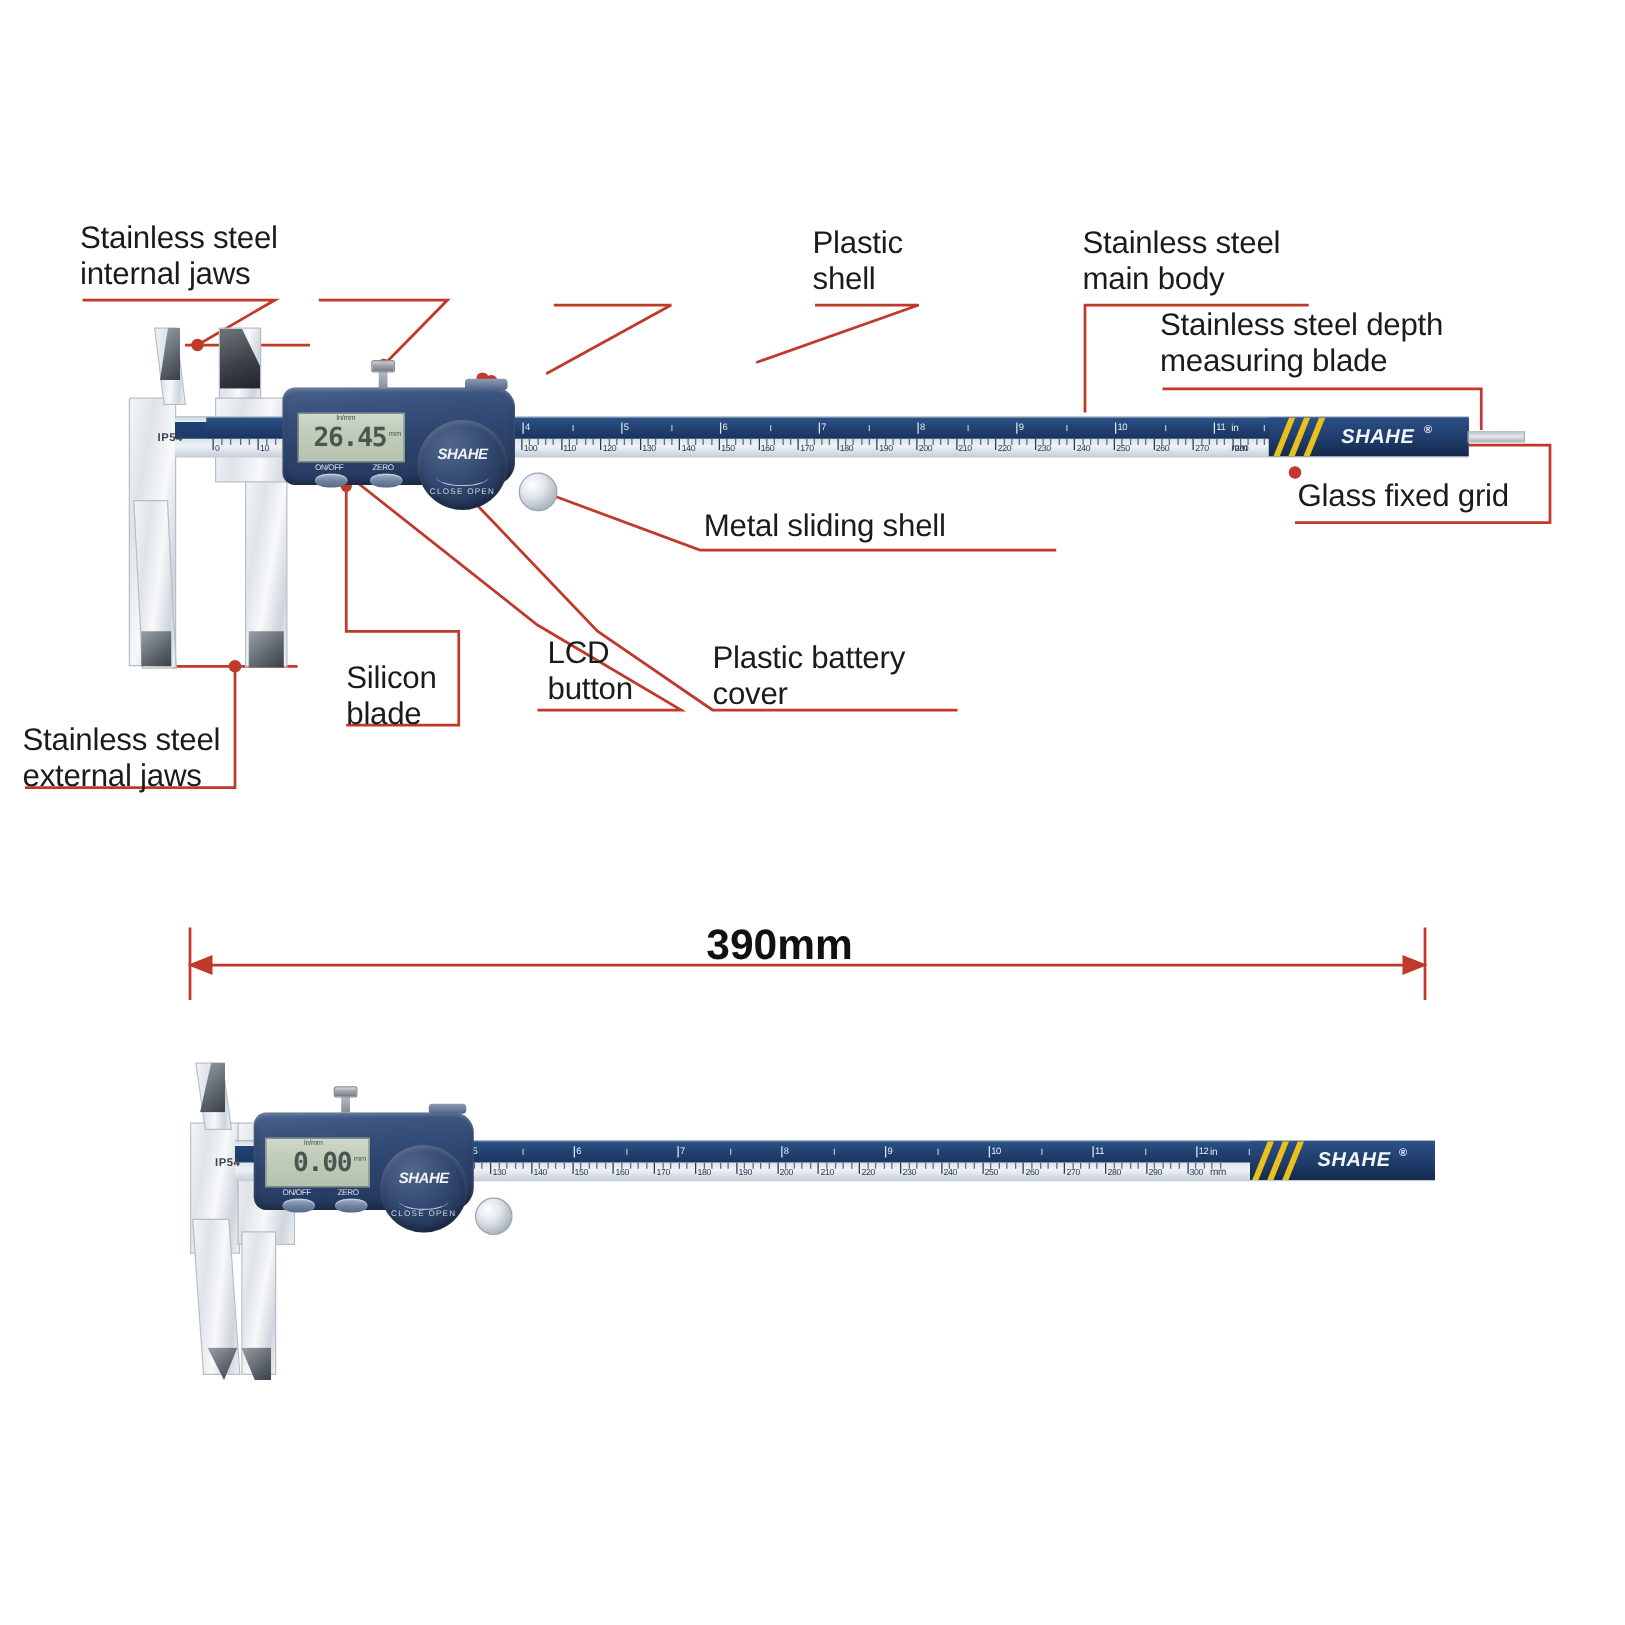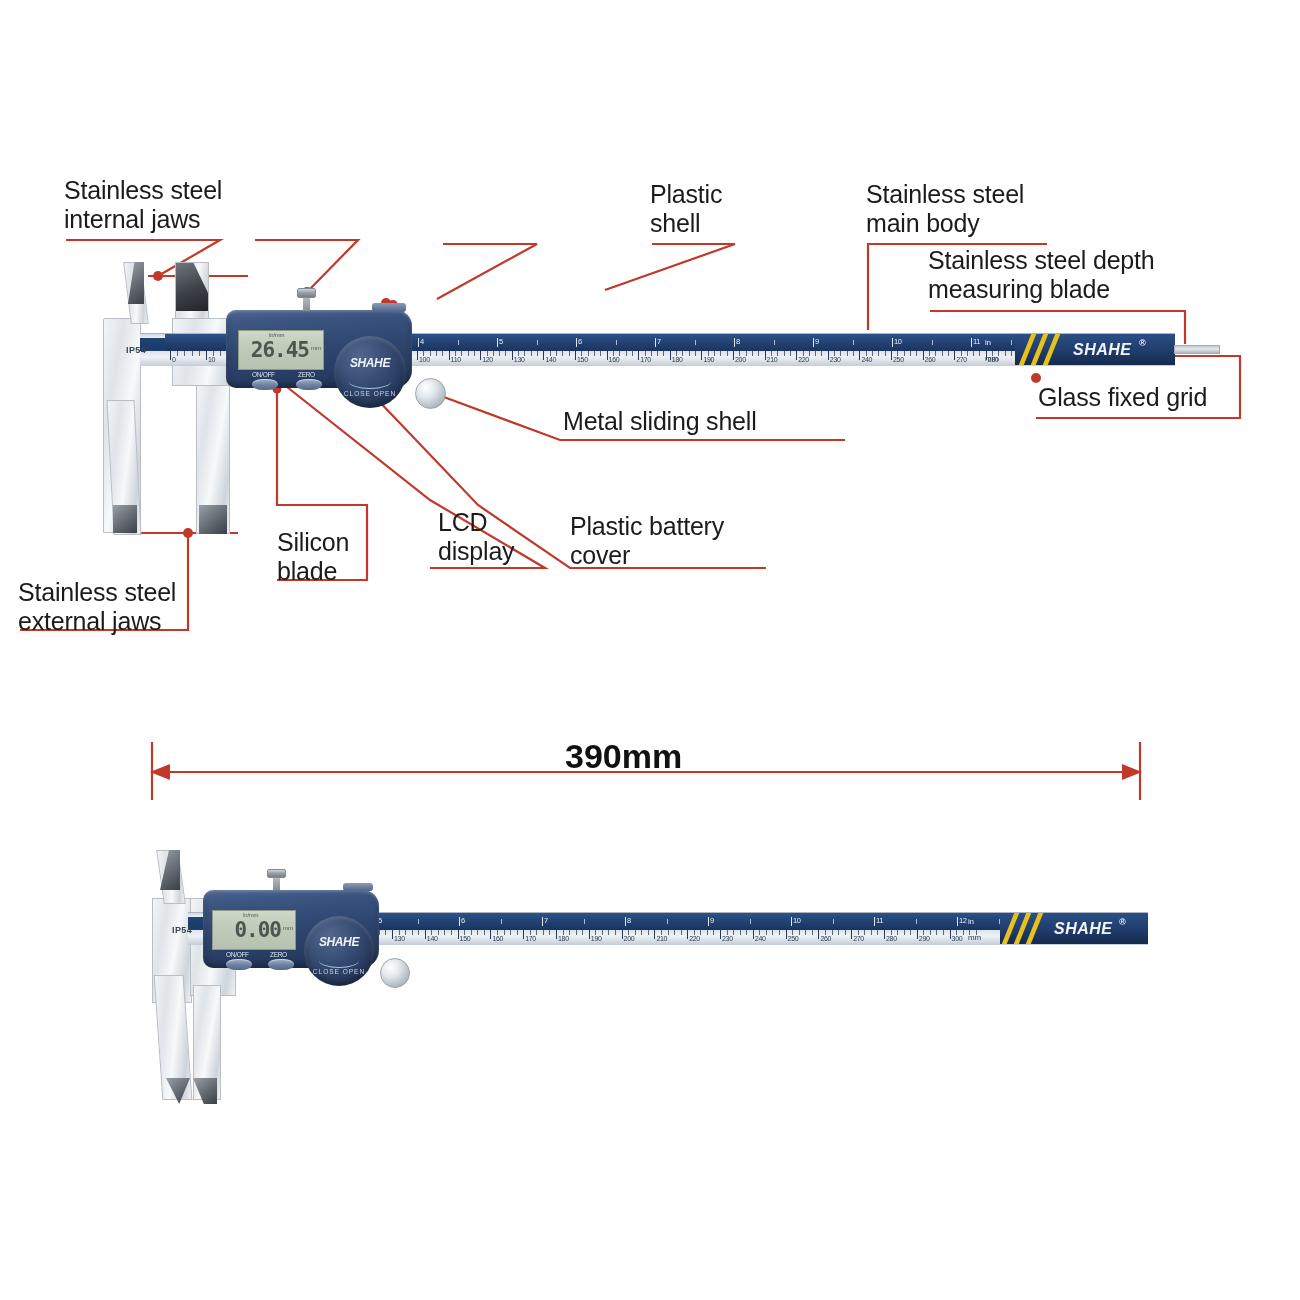--- a/index.html
+++ b/index.html
@@ -338,21 +338,21 @@
 main body</div>
   <div class="label" style="left:928px; top:246px;">Stainless steel depth
 measuring blade</div>
   <div class="label" style="left:1038px; top:383px;">Glass fixed grid</div>
   <div class="label" style="left:563px; top:407px;">Metal sliding shell</div>
   <div class="label" style="left:18px; top:578px;">Stainless steel
 external jaws</div>
   <div class="label" style="left:277px; top:528px;">Silicon
 blade</div>
   <div class="label" style="left:438px; top:508px;">LCD
-display</div>
+button</div>
   <div class="label" style="left:570px; top:512px;">Plastic battery
 cover</div>
 
   <div class="caliper" style="left:0; top:0; width:1300px; height:560px;">
 
     <div class="steel" style="left:103px; top:318px; width:38px; height:215px; border-radius:2px 2px 0 0;"></div>
     <div class="steel" style="left:127px; top:262px; width:18px; height:62px; transform:skewX(7deg);"></div>
     <div class="steel-tip" style="left:128px; top:262px; width:16px; height:42px; clip-path:polygon(40% 0,100% 0,100% 100%,0 100%);"></div>
     <div class="steel" style="left:110px; top:400px; width:28px; height:135px; transform:skewX(3deg);"></div>
     <div class="steel-tip" style="left:113px; top:505px; width:24px; height:28px;"></div>

